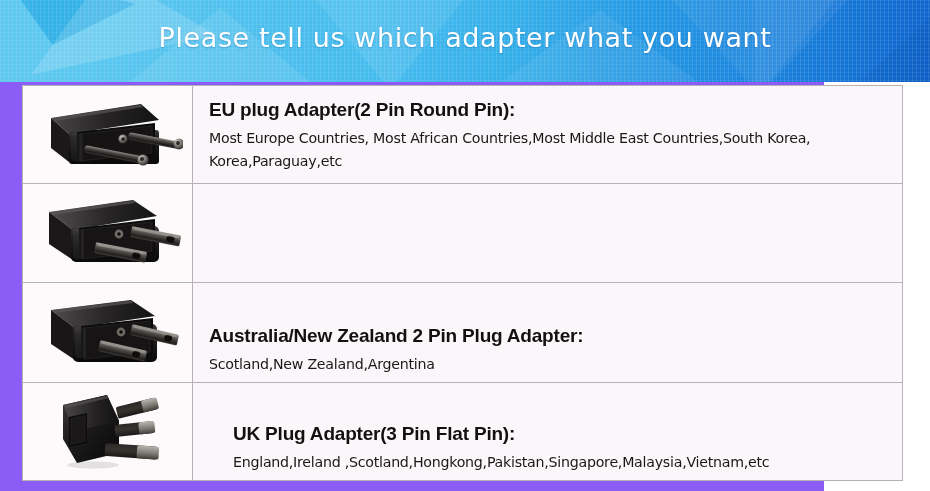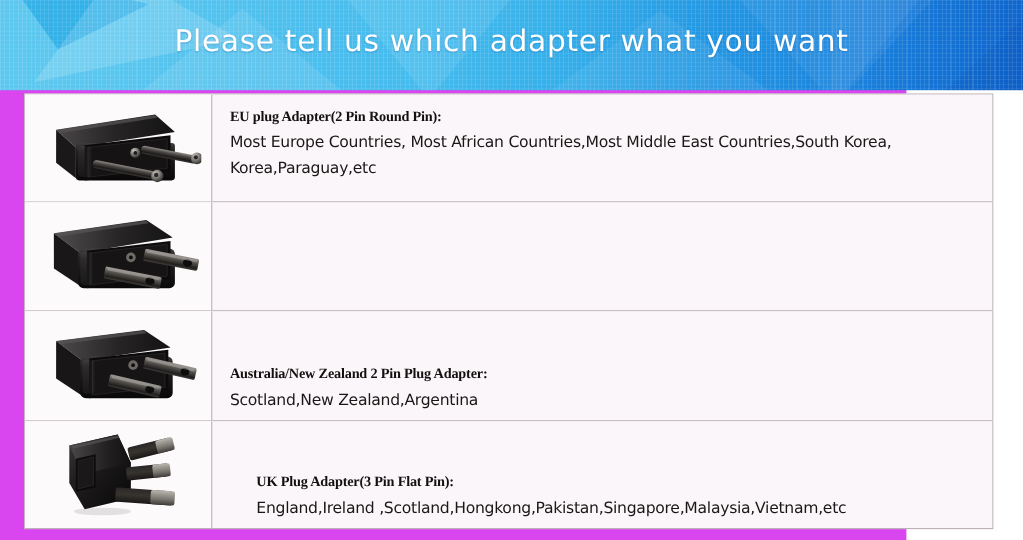--- a/index.html
+++ b/index.html
@@ -12,21 +12,21 @@
     width: 930px;
     height: 491px;
     overflow: hidden;
     font-family: "Liberation Sans", sans-serif;
   }
 
   #page {
     position: relative;
     width: 824px;
     height: 491px;
-    background: #d946ef;
+    background: #8b5cf6;
   }
 
   
   .banner {
     position: relative;
     width: 930px;
     height: 82px;
     overflow: hidden;
     background: linear-gradient(100deg,
         #5ec8ef 0%,
@@ -161,22 +161,22 @@
     flex: 1 1 auto;
     box-sizing: border-box;
     padding: 9px 14px 6px 16px;
     display: flex;
     flex-direction: column;
     justify-content: flex-end;
   }
   .cell-txt.pad-top { justify-content: flex-start; padding-top: 12px; }
 
   .plug-title {
-    font-family: Liberation Serif, serif;
-    font-size: 13px;
+    font-family: Liberation Sans, sans-serif;
+    font-size: 19px;
     font-weight: bold;
     color: #14100f;
     line-height: 1.25;
     margin-bottom: 5px;
     letter-spacing: -0.2px;
   }
   .plug-desc {
     font-family: "DejaVu Sans", sans-serif;
     font-size: 14.2px;
     font-weight: 400;

